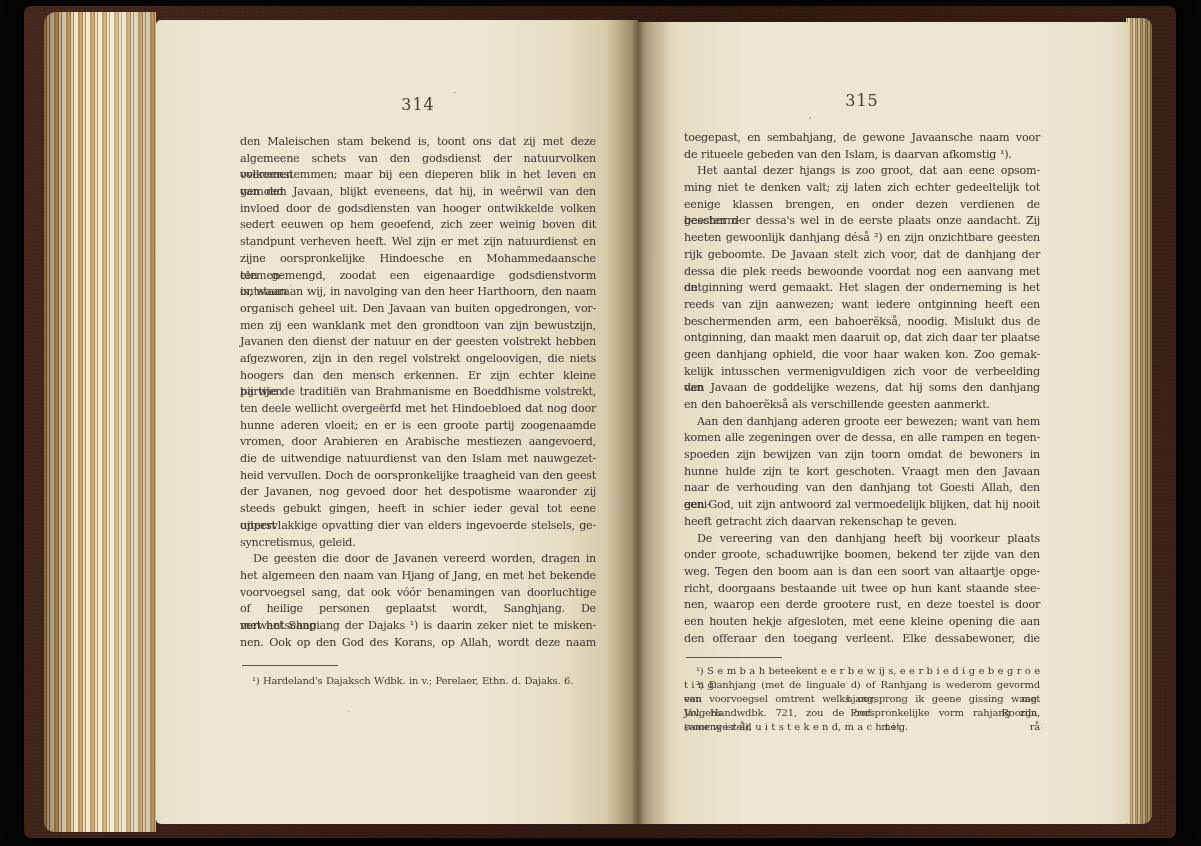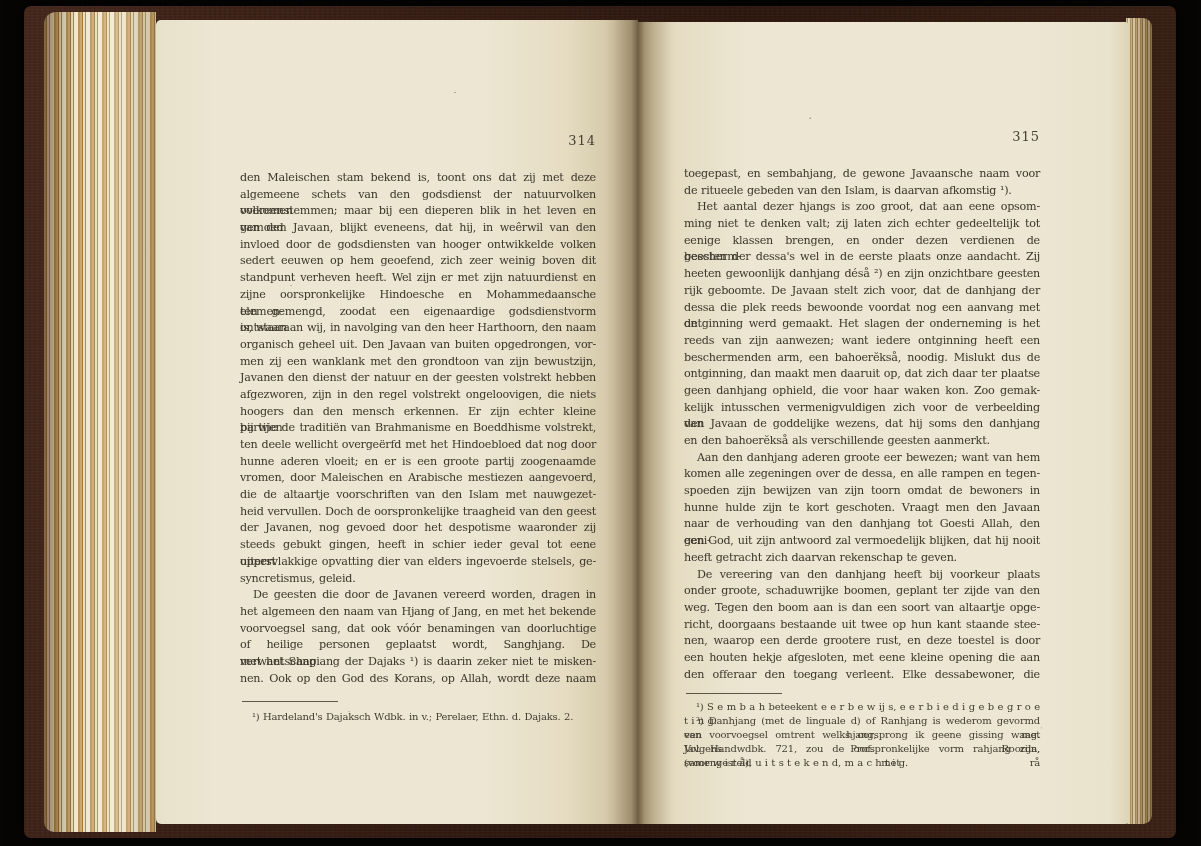--- a/index.html
+++ b/index.html
@@ -34,21 +34,21 @@
       radial-gradient(1.4px 1.4px at 35% 12%, rgba(110,85,45,.4) 60%, transparent 65%),
       radial-gradient(1.2px 1.2px at 72% 27%, rgba(110,85,45,.35) 60%, transparent 65%),
       radial-gradient(1.3px 1.3px at 55% 63%, rgba(110,85,45,.35) 60%, transparent 65%),
       radial-gradient(1.2px 1.2px at 82% 88%, rgba(110,85,45,.3) 60%, transparent 65%),
       linear-gradient(90deg, #b1a07d 0%, #d3c7a6 3%, #e5dcc2 8%, #ece6d2 22%, #ece6d2 80%, #e9e2cc 96%, #ddd2b4 100%);}
   .gutter{position:absolute;left:605px;top:20px;width:66px;height:804px;
     background:linear-gradient(90deg, rgba(70,52,25,0) 0%, rgba(70,52,25,.24) 40%, rgba(45,32,14,.5) 50%, rgba(70,52,25,.24) 60%, rgba(70,52,25,0) 100%);}
   .content{position:absolute;color:#3c362c;}
   .content-left{left:240px;top:98px;width:356px;}
   .content-right{left:684px;top:94px;width:356px;}
-  .page-num{text-align:right;font-size:13px;line-height:14px;height:14px;letter-spacing:1px;color:#464035;margin-top:36px;}
+  .page-num{text-align:center;font-size:16px;line-height:14px;height:14px;letter-spacing:1px;color:#464035;}
   .main-lines{margin-top:22px;}
   .tline{display:block;font-size:11.2px;line-height:16.7px;height:16.7px;letter-spacing:-0.25px;
          word-spacing:.5px;text-align:justify;text-align-last:justify;white-space:normal;}
   .tline.ind{text-indent:13px;}
   .tline.end{text-align-last:left;}
   .fn-rule{width:96px;height:0;border-top:1px solid rgba(70,60,45,.85);margin:14px 0 0 2px;}
   .content-right .fn-rule{margin-top:10px;}
   .fn-lines{margin-top:8px;}
   .content-right .fn-lines{margin-top:6px;}
   .fn-lines .tline{font-size:10px;line-height:13.8px;height:13.8px;letter-spacing:-0.2px;color:#433d32;}
@@ -79,37 +79,37 @@
         <div class="tline">ten gemengd, zoodat een eigenaardige godsdienstvorm ontstaan</div>
         <div class="tline">is, waaraan wij, in navolging van den heer Harthoorn, den naam</div>
         <div class="tline">organisch geheel uit. Den Javaan van buiten opgedrongen, vor-</div>
         <div class="tline">men zij een wanklank met den grondtoon van zijn bewustzijn,</div>
         <div class="tline">Javanen den dienst der natuur en der geesten volstrekt hebben</div>
         <div class="tline">afgezworen, zijn in den regel volstrekt ongeloovigen, die niets</div>
         <div class="tline">hoogers dan den mensch erkennen. Er zijn echter kleine partijen</div>
         <div class="tline">bij wie de traditiën van Brahmanisme en Boeddhisme volstrekt,</div>
         <div class="tline">ten deele wellicht overgeërfd met het Hindoebloed dat nog door</div>
         <div class="tline">hunne aderen vloeit; en er is een groote partij zoogenaamde</div>
-        <div class="tline">vromen, door Maleischen en Arabische mestiezen aangevoerd,</div>
-        <div class="tline">die de altaartje voorschriften van den Islam met nauwgezet-</div>
+        <div class="tline">vromen, door Arabieren en Arabische mestiezen aangevoerd,</div>
+        <div class="tline">die de uitwendige natuurdienst van den Islam met nauwgezet-</div>
         <div class="tline">heid vervullen. Doch de oorspronkelijke traagheid van den geest</div>
         <div class="tline">der Javanen, nog gevoed door het despotisme waaronder zij</div>
         <div class="tline">steeds gebukt gingen, heeft in schier ieder geval tot eene uiterst</div>
         <div class="tline">oppervlakkige opvatting dier van elders ingevoerde stelsels, ge-</div>
         <div class="tline end">syncretismus, geleid.</div>
         <div class="tline ind">De geesten die door de Javanen vereerd worden, dragen in</div>
         <div class="tline">het algemeen den naam van Hjang of Jang, en met het bekende</div>
         <div class="tline">voorvoegsel sang, dat ook vóór benamingen van doorluchtige</div>
         <div class="tline">of heilige personen geplaatst wordt, Sanghjang. De verwantschap</div>
         <div class="tline">met het Sangiang der Dajaks ¹) is daarin zeker niet te misken-</div>
         <div class="tline">nen. Ook op den God des Korans, op Allah, wordt deze naam</div>
       </div>
     <div class="fn-rule"></div>
     <div class="fn-lines">
-        <div class="tline ind end">¹) Hardeland's Dajaksch Wdbk. in v.; Perelaer, Ethn. d. Dajaks. 2.</div>
+        <div class="tline ind end">¹) Hardeland's Dajaksch Wdbk. in v.; Perelaer, Ethn. d. Dajaks. 6.</div>
       </div>
   </div>
 
   <div class="content content-right">
     <div class="page-num">315</div>
     <div class="main-lines">
         <div class="tline">toegepast, en sembahjang, de gewone Javaansche naam voor</div>
         <div class="tline end">de ritueele gebeden van den Islam, is daarvan afkomstig ¹).</div>
         <div class="tline ind">Het aantal dezer hjangs is zoo groot, dat aan eene opsom-</div>
         <div class="tline">ming niet te denken valt; zij laten zich echter gedeeltelijk tot</div>
@@ -127,21 +127,21 @@
         <div class="tline">den Javaan de goddelijke wezens, dat hij soms den danhjang</div>
         <div class="tline end">en den bahoerĕkså als verschillende geesten aanmerkt.</div>
         <div class="tline ind">Aan den danhjang aderen groote eer bewezen; want van hem</div>
         <div class="tline">komen alle zegeningen over de dessa, en alle rampen en tegen-</div>
         <div class="tline">spoeden zijn bewijzen van zijn toorn omdat de bewoners in</div>
         <div class="tline">hunne hulde zijn te kort geschoten. Vraagt men den Javaan</div>
         <div class="tline">naar de verhouding van den danhjang tot Goesti Allah, den eeni-</div>
         <div class="tline">gen God, uit zijn antwoord zal vermoedelijk blijken, dat hij nooit</div>
         <div class="tline end">heeft getracht zich daarvan rekenschap te geven.</div>
         <div class="tline ind">De vereering van den danhjang heeft bij voorkeur plaats</div>
-        <div class="tline">onder groote, schaduwrijke boomen, geplant ter zijde van den</div>
+        <div class="tline">onder groote, schaduwrijke boomen, bekend ter zijde van den</div>
         <div class="tline">weg. Tegen den boom aan is dan een soort van altaartje opge-</div>
         <div class="tline">richt, doorgaans bestaande uit twee op hun kant staande stee-</div>
         <div class="tline">nen, waarop een derde grootere rust, en deze toestel is door</div>
         <div class="tline">een houten hekje afgesloten, met eene kleine opening die aan</div>
         <div class="tline">den offeraar den toegang verleent. Elke dessabewoner, die</div>
       </div>
     <div class="fn-rule"></div>
     <div class="fn-lines">
         <div class="tline ind end">¹) S e m b a h beteekent e e r b e w ij s, e e r b i e d i g e  b e g r o e t i n g.</div>
         <div class="tline ind">²) Danhjang (met de linguale d) of Ranhjang is wederom gevormd van hjang, met</div>

